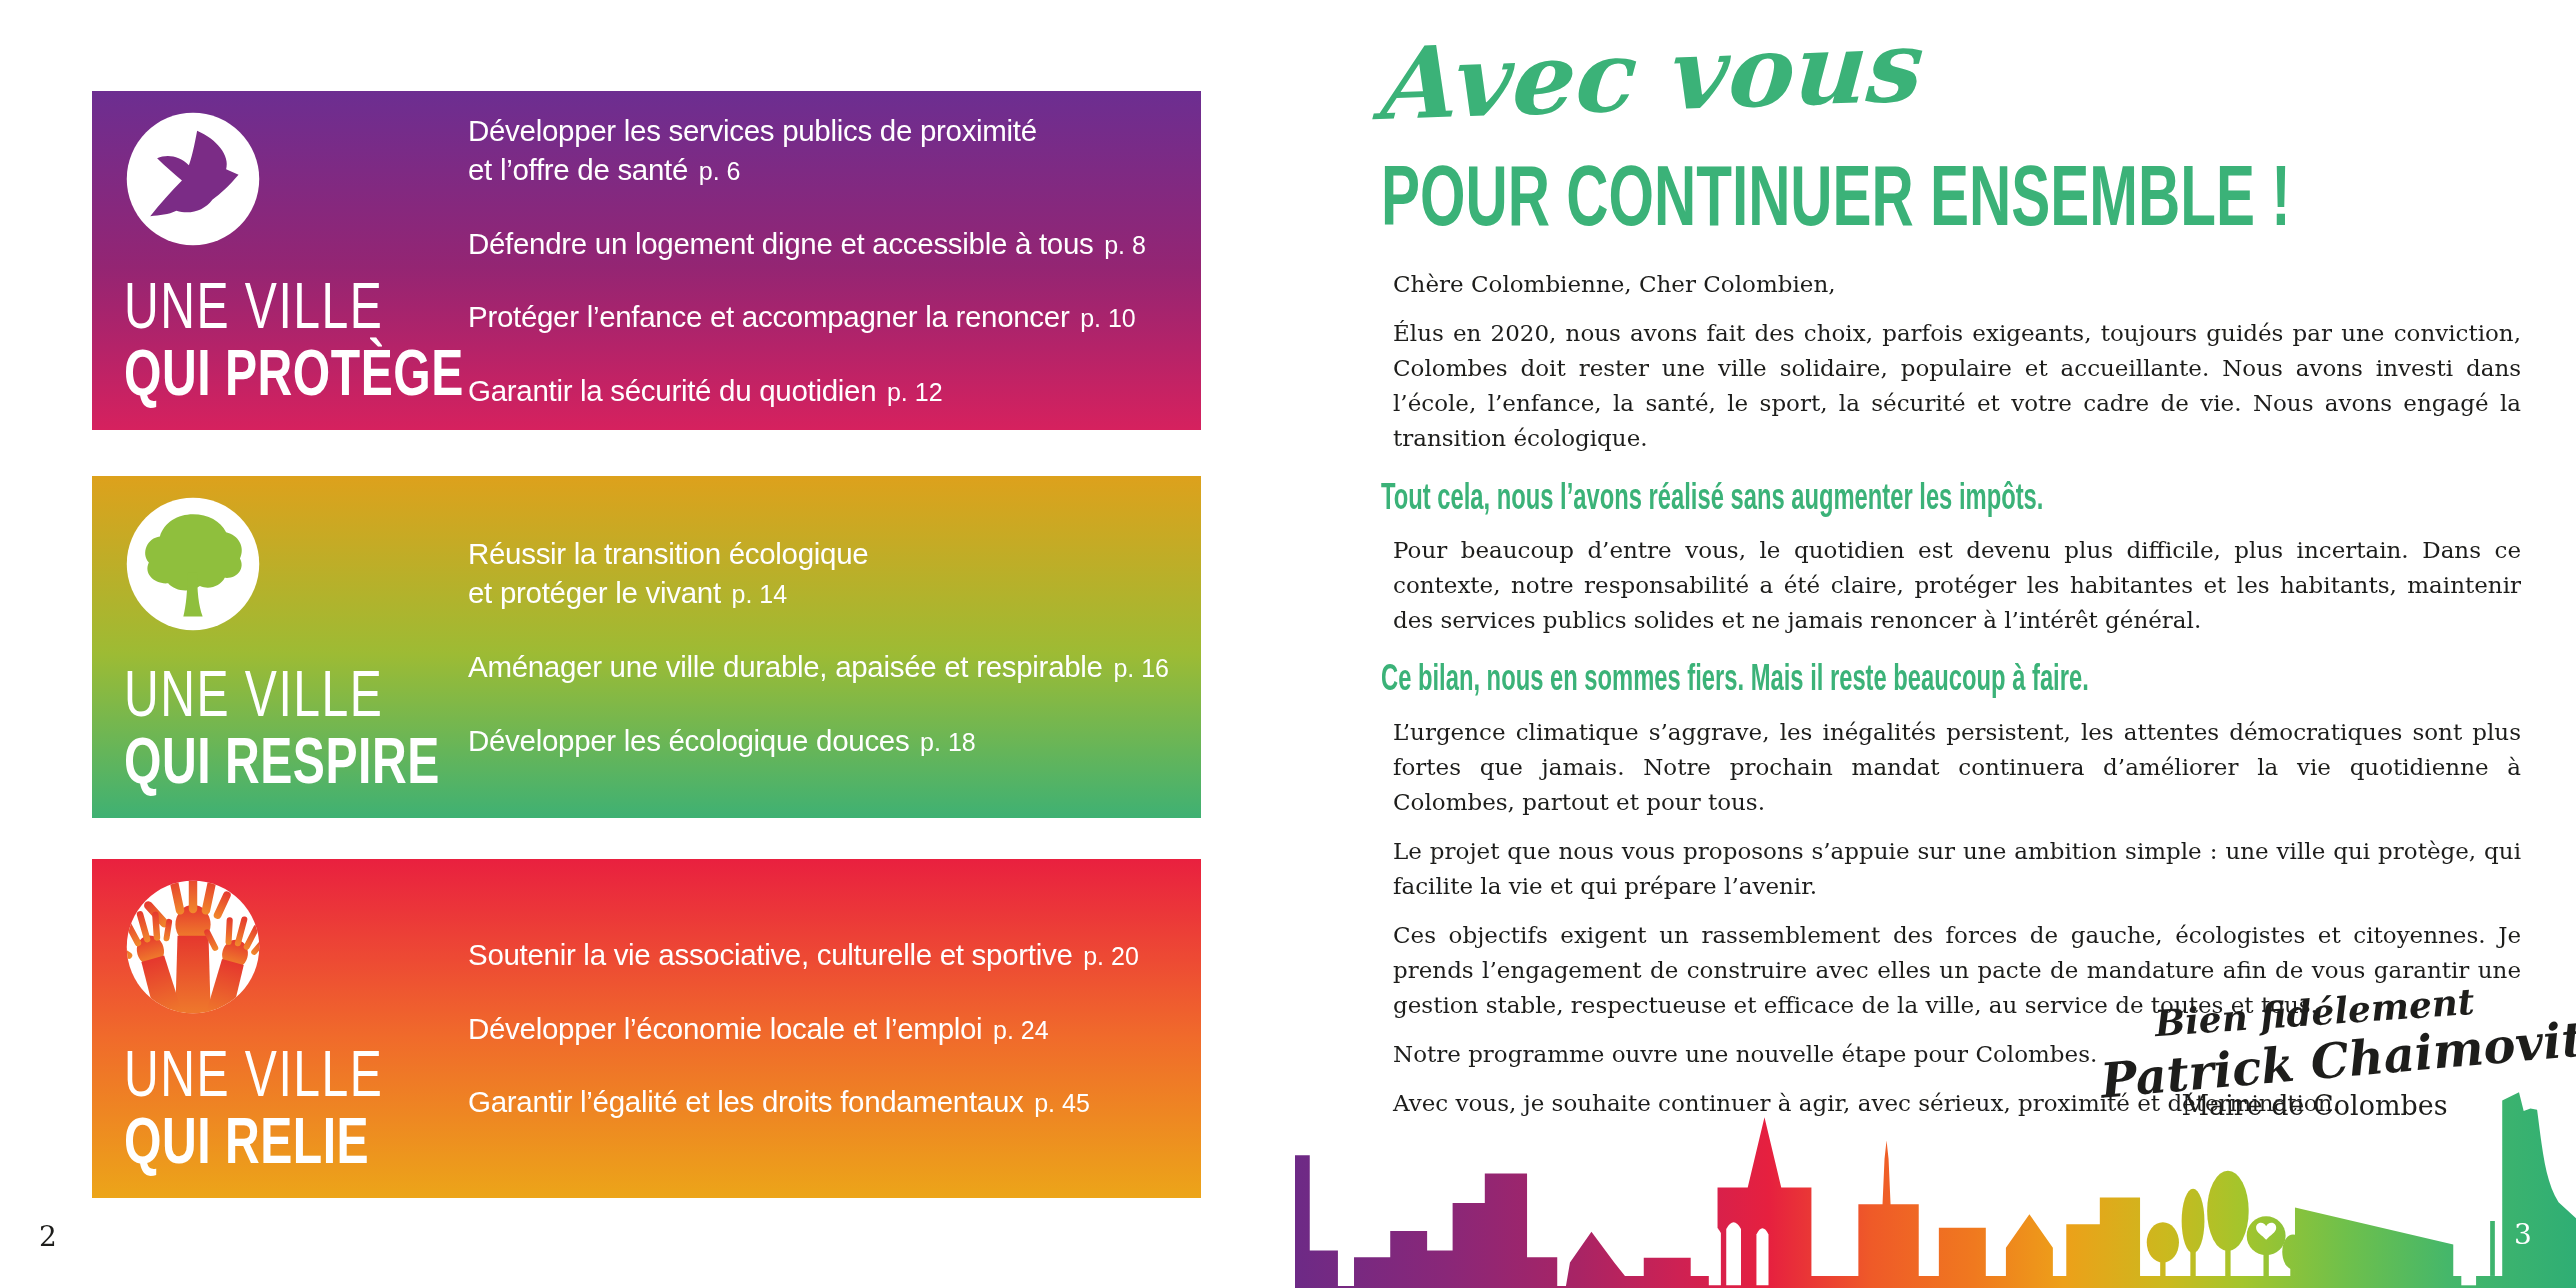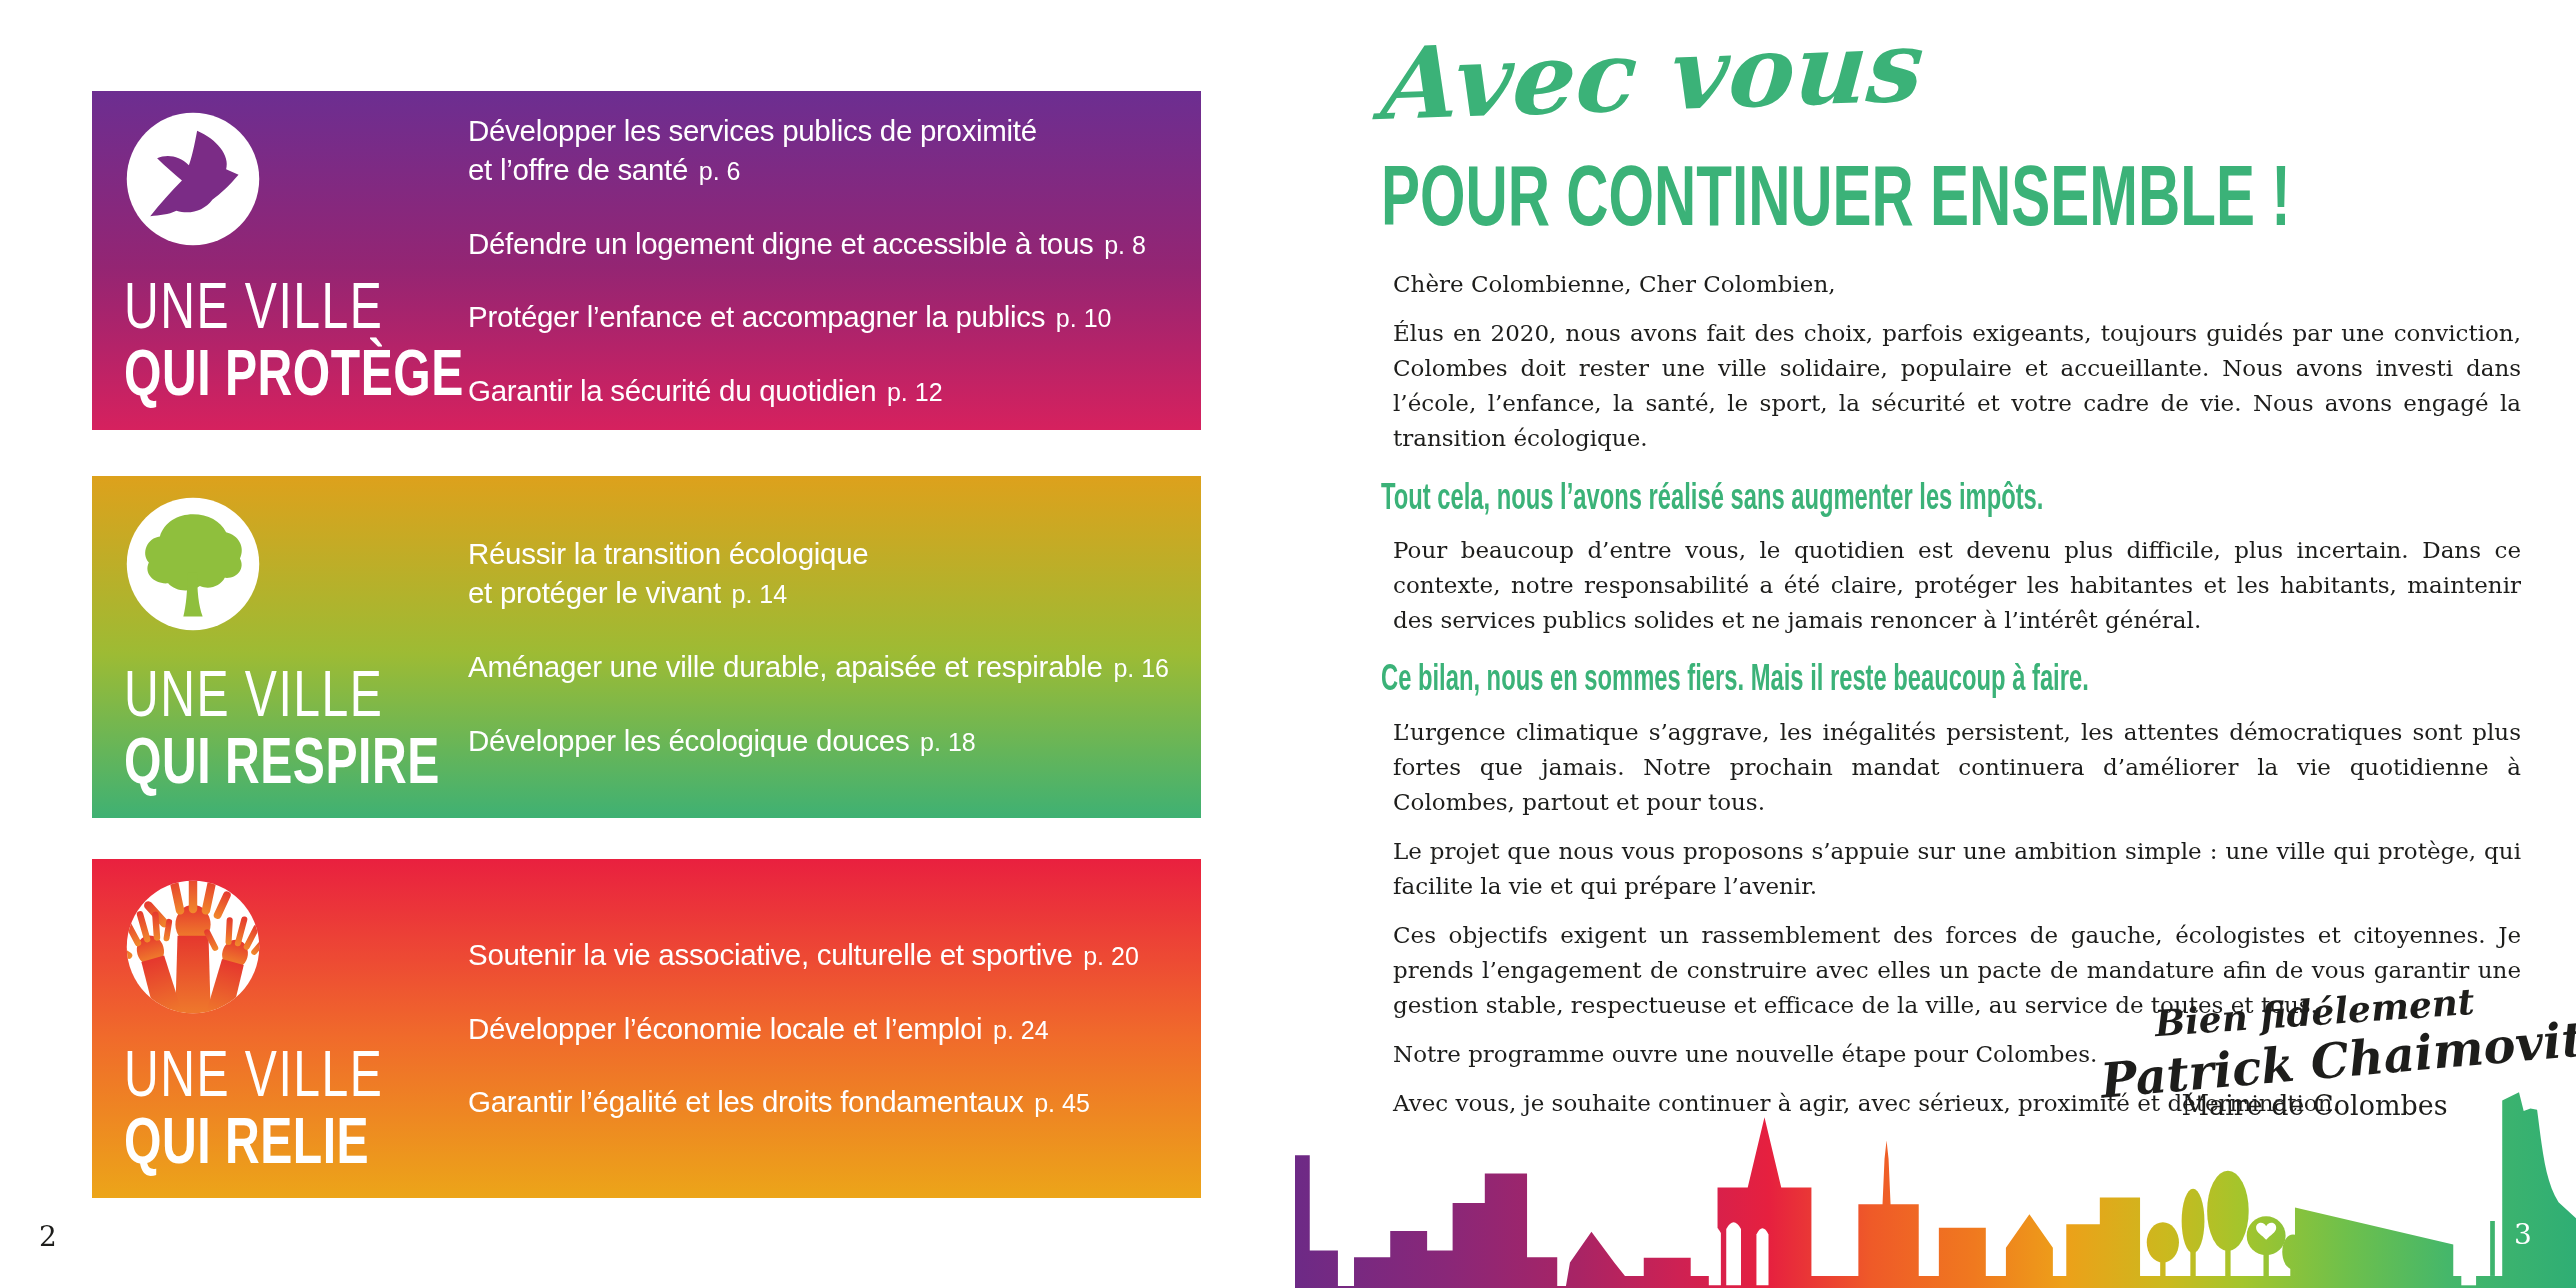--- a/index.html
+++ b/index.html
@@ -75,21 +75,21 @@
       </div>
       <div class="card-items">
         <div class="item">
           <div><span class="line">Développer les services publics de proximité</span></div>
           <div><span class="line">et l’offre de santé</span><span class="pref">p. 6</span></div>
         </div>
         <div class="item">
           <span class="line">Défendre un logement digne et accessible à tous</span><span class="pref">p. 8</span>
         </div>
         <div class="item">
-          <span class="line">Protéger l’enfance et accompagner la publics</span><span class="pref">p. 10</span>
+          <span class="line">Protéger l’enfance et accompagner la renoncer</span><span class="pref">p. 10</span>
         </div>
         <div class="item">
           <span class="line">Garantir la sécurité du quotidien</span><span class="pref">p. 12</span>
         </div>
       </div>
     </article>
 
     <article class="card card-2" style="background: linear-gradient(rgb(221, 161, 28) 0%, rgb(157, 187, 52) 52%, rgb(63, 177, 115) 100%);">
       <div class="card-left">
         <div class="icon-circle">

